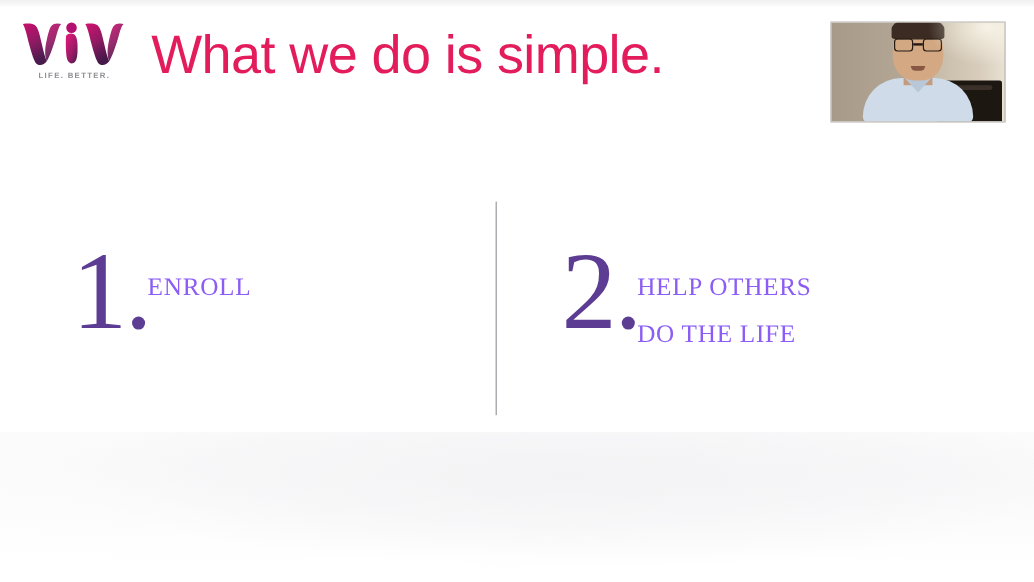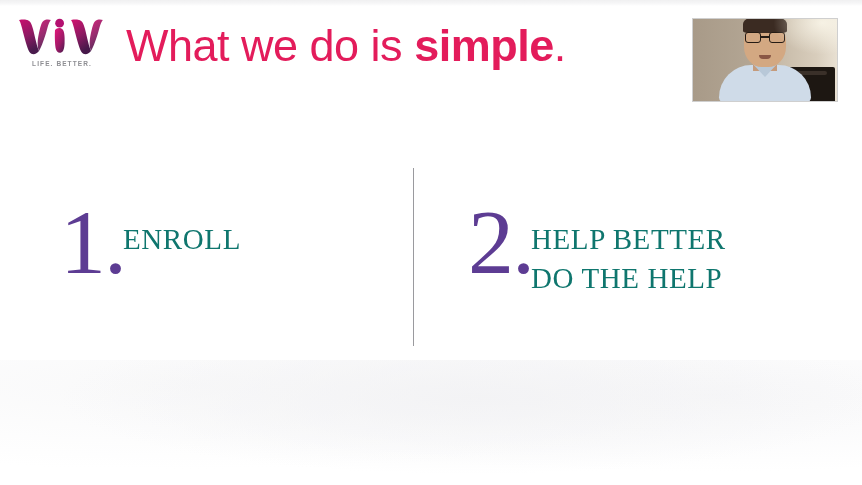--- a/index.html
+++ b/index.html
@@ -59,21 +59,21 @@
     position: absolute;
     left: 126px;
     top: 18px;
     font-family: "Liberation Sans", sans-serif;
     font-size: 45px;
     line-height: 56px;
     color: #e31c5b;
     letter-spacing: -0.5px;
     white-space: nowrap;
   }
-  .headline .strong { font-weight: 700; }
+  .headline .strong { font-weight: 400; }
 
   
   .webcam {
     position: absolute;
     left: 692px;
     top: 18px;
     width: 146px;
     height: 84px;
     overflow: hidden;
     background: #b9ad9d;
@@ -207,23 +207,23 @@
     line-height: 92px;
     font-weight: 400;
     color: #5d3c93;
     letter-spacing: -2px;
     white-space: nowrap;
     margin-top: -6px;
   }
 
   .item-label {
     font-family: "Liberation Serif", serif;
-    font-size: 29px;
+    font-size: 21px;
     line-height: 39px;
-    color: #0f766e;
+    color: #8b5cf6;
     letter-spacing: 0.6px;
     white-space: nowrap;
     margin-top: 18px;
     margin-left: -2px;
   }
   .item-label .ln { display: block; }
 
   
   .ghost {
     position: absolute;
@@ -305,20 +305,20 @@
   <div class="item item-one">
     <div class="numeral">1.</div>
     <div class="item-label">
       <span class="ln">ENROLL</span>
     </div>
   </div>
 
   <div class="item item-two">
     <div class="numeral">2.</div>
     <div class="item-label">
-      <span class="ln">HELP BETTER</span>
-      <span class="ln">DO THE HELP</span>
+      <span class="ln">HELP OTHERS</span>
+      <span class="ln">DO THE LIFE</span>
     </div>
   </div>
 
   <div class="ghost"></div>
 
 </div>
 
 </body></html>

